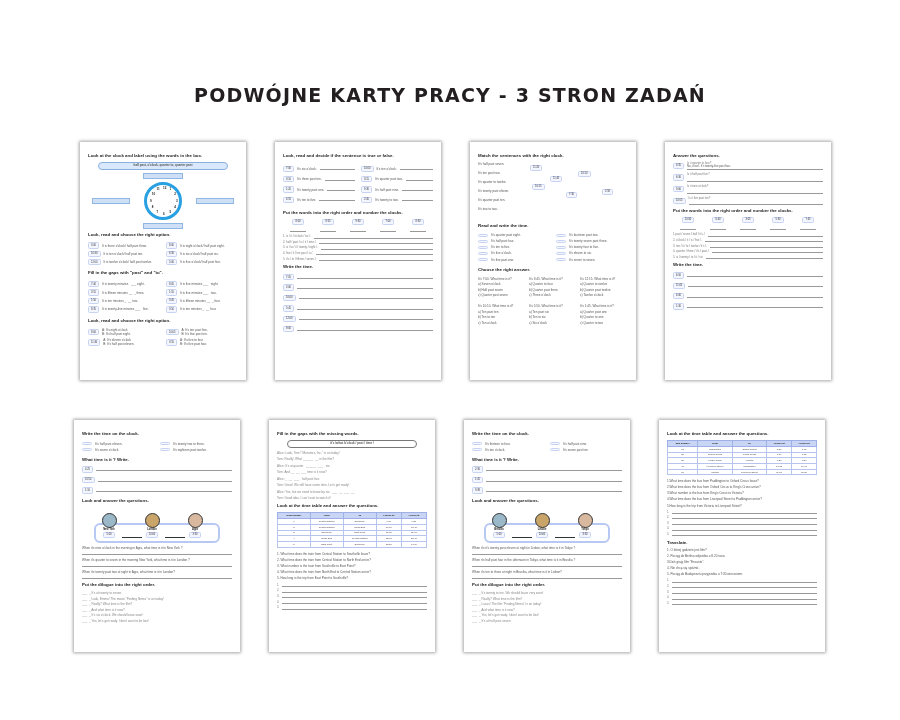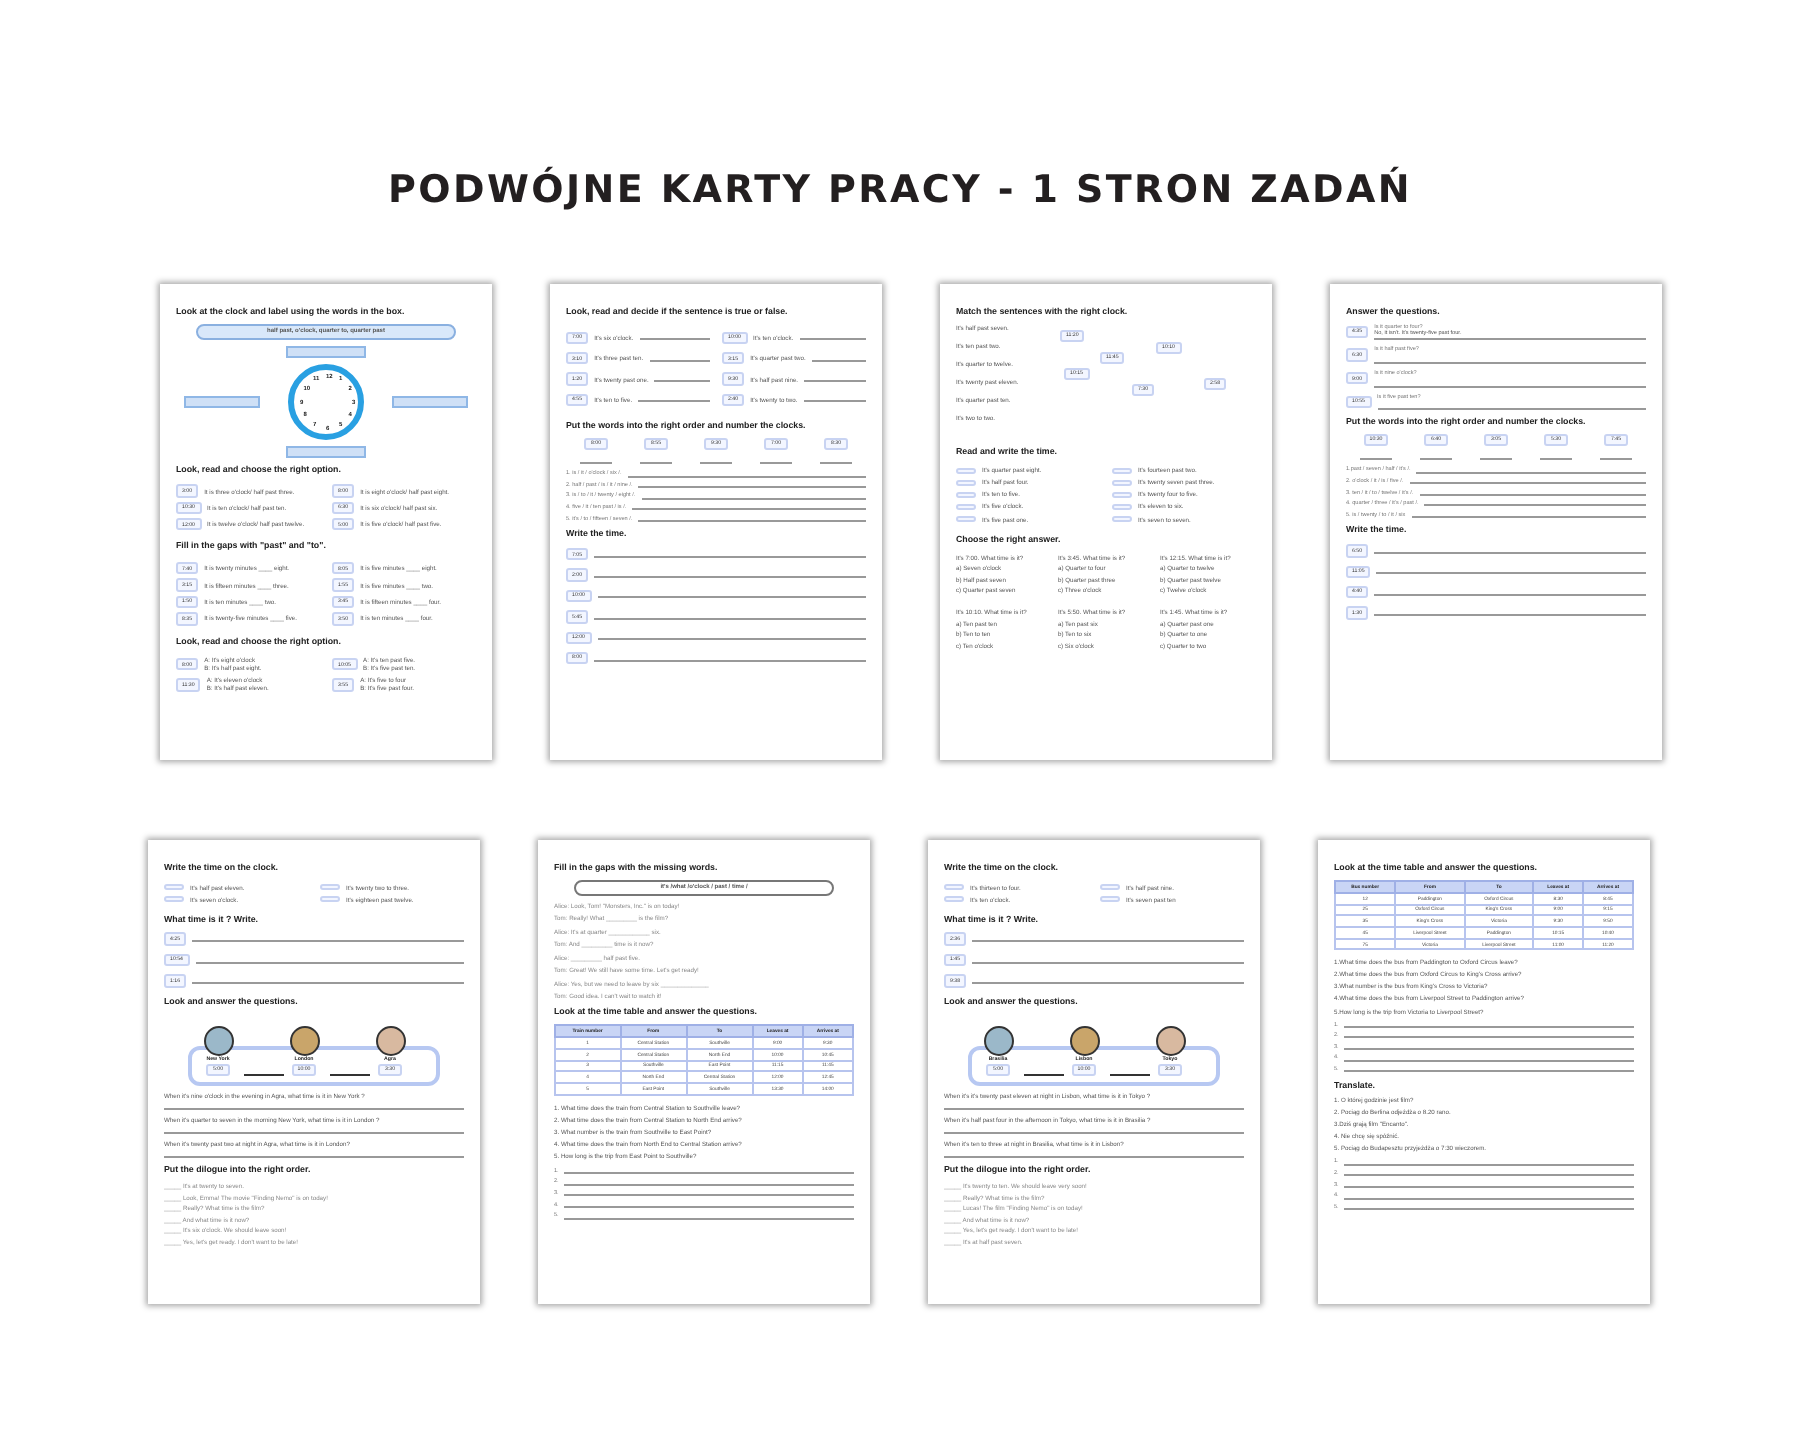--- a/index.html
+++ b/index.html
@@ -22,21 +22,21 @@
 .cities{border:2px solid #b7c8f2;border-radius:6px;margin:3px 12px;height:20px;position:relative}
 .city{position:absolute;top:-12px;text-align:center;width:22px}
 .circ{width:15px;height:15px;border-radius:50%;border:1.5px solid #333;margin:0 auto}
 .city b{display:block;font-size:2.6px;color:#222}
 .arrow{position:absolute;top:12px;height:0;border-top:0.6px solid #333}
 .small{font-size:2.8px;color:#777}
 </style>
 </head>
 <body>
 
-<div id="title">PODWÓJNE KARTY PRACY - 1 STRON ZADAŃ</div>
+<div id="title">PODWÓJNE KARTY PRACY - 3 STRON ZADAŃ</div>
 
 <div id="pages">
     <div class="page" style="left: 80px; top: 142px;">
       <div class="h">Look at the clock and label using the words in the box.</div>
       <div class="pill">half past, o'clock, quarter to, quarter past</div>
 <div style="width:40px;margin:3px auto" class="lbl"></div>
 <div style="display:flex;align-items:center;justify-content:space-between;padding:0 4px">
         <div class="lbl" style="width:38px"></div>
         <div class="clock">
           <span style="left:22.5px;top:3.7416697508022967px">1</span>

